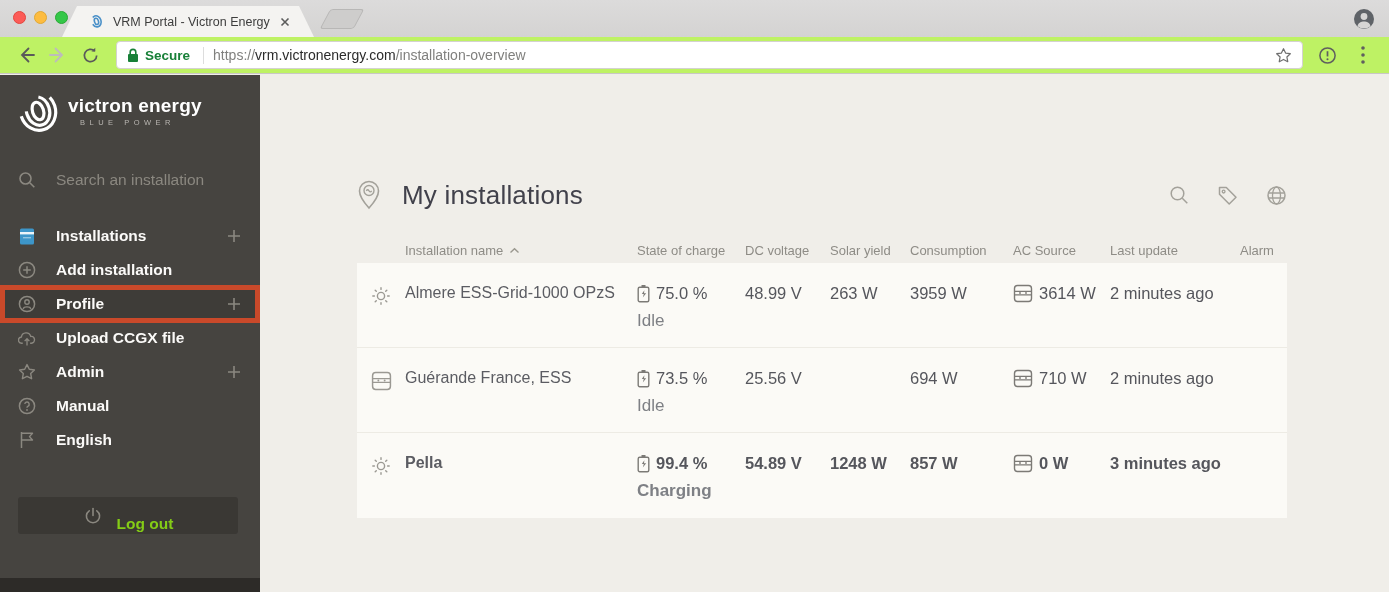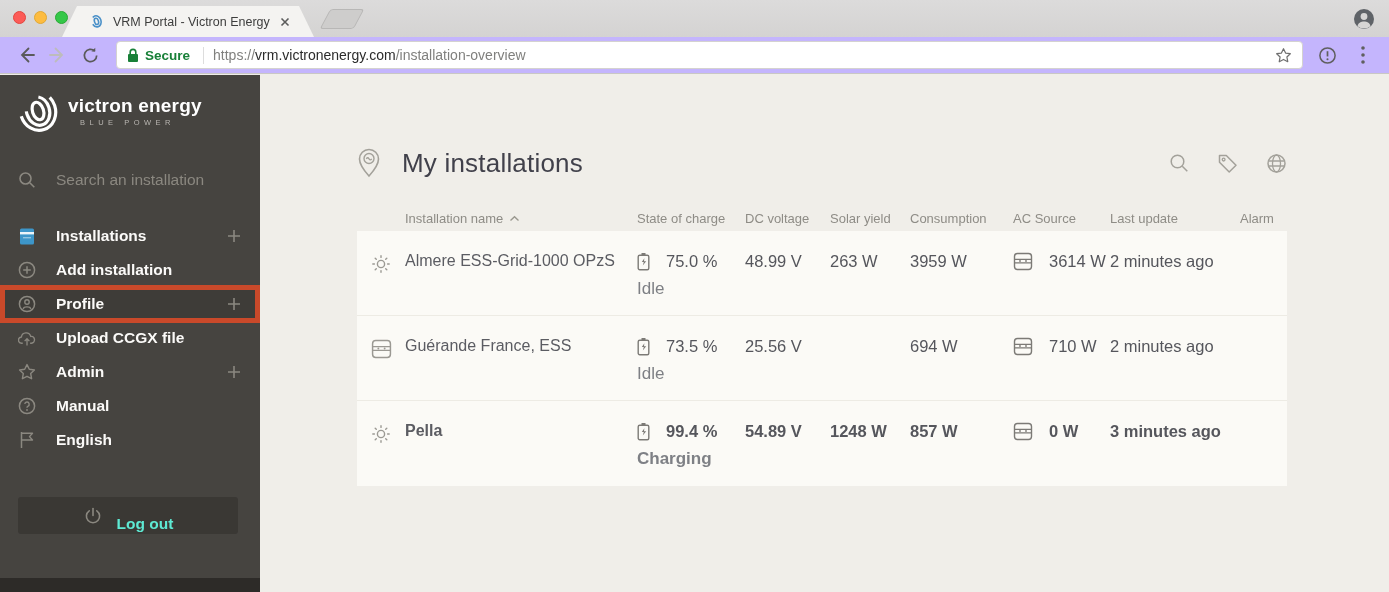--- a/index.html
+++ b/index.html
@@ -16,21 +16,21 @@
   .tab { position:absolute; left:62px; top:6px; width:252px; height:31px; background:#f4f3f1;
          clip-path:polygon(15px 0, calc(100% - 15px) 0, 100% 100%, 0 100%);
          display:flex; align-items:center; padding:0 24px 0 26px; }
   .tab-title { font-size:12.5px; color:#3d3d3d; white-space:nowrap; overflow:hidden; flex:1; }
   .tab-close { margin-left:8px; color:#5c5c5c; flex:none; display:flex; }
   .favicon { width:17px; height:15px; margin-right:8px; flex:none; }
   .newtab { position:absolute; left:325px; top:9px; width:34px; height:20px; background:#cecdcc; border:1px solid #b8b7b6;
             transform:skewX(-28deg); border-radius:3px; }
   .avatar-btn { position:absolute; right:14px; top:8px; width:22px; height:22px; }
 
-  .toolbar { position:absolute; top:37px; left:0; right:0; height:37px; background:#c4b5fd; border-bottom:1px solid #c9c7c5;
+  .toolbar { position:absolute; top:37px; left:0; right:0; height:37px; background:#bef264; border-bottom:1px solid #c9c7c5;
              display:flex; align-items:center; padding:0 10px; }
   .navbtn { width:26px; height:26px; display:flex; align-items:center; justify-content:center; margin:0 3px; flex:none; }
   .omnibox { flex:1; height:28px; background:#fff; border:1px solid #d4d2d0; border-radius:4px; margin:0 8px 0 10px;
              display:flex; align-items:center; padding:0 10px; }
   .secure-label { color:#188038; font-size:13.5px; font-weight:bold; margin:0 4px 0 6px; }
   .omni-div { width:1px; height:17px; background:#ddd; margin:0 9px; }
   .url { font-size:14px; color:#80807e; display:flex; white-space:nowrap; }
   .url .host { color:#2b2b2b; }
   .omni-spacer { flex:1; }
   .tool-right { display:flex; align-items:center; gap:4px; flex:none; }
@@ -50,39 +50,39 @@
                        font-family:inherit; width:180px; }
   .side-search input::placeholder { color:#8b8880; opacity:1; }
   .side-menu { position:absolute; top:144px; left:0; right:0; }
   .side-item { height:34px; display:flex; align-items:center; padding:0 18px; cursor:pointer; }
   .side-item .mi { width:18px; display:flex; justify-content:center; flex:none; }
   .side-item .lbl { margin-left:20px; font-size:15.5px; color:#fbfaf8; font-weight:bold; }
   .side-item .plus { margin-left:auto; display:flex; }
   .side-item.highlight { border:5px solid #c9492a; background:#3e3c38; height:38px; margin:-2px 0; padding:0 13px; }
   .logout { position:absolute; left:18px; top:422px; width:220px; height:37px; background:#3a3834; border-radius:3px;
             display:flex; align-items:center; justify-content:center; cursor:pointer; }
-  .logout .lbl { color:#5eead4; font-size:15.5px; font-weight:bold; margin-left:14px;margin-top:16px; }
+  .logout .lbl { color:#84cc16; font-size:15.5px; font-weight:bold; margin-left:14px;margin-top:16px; }
   .side-bottom { position:absolute; left:0; right:0; bottom:0; height:14px; background:#2d2b28; }
 
   
-  .main-inner { margin-left:97px; width:930px; padding-top:68px; }
+  .main-inner { margin-left:97px; width:930px; padding-top:100px; }
   .page-head { display:flex; align-items:center; height:40px; }
   .page-title { font-size:26px; color:#41414b; margin-left:21px; letter-spacing:.2px; }
   .head-icons { margin-left:auto; display:flex; gap:28px; align-items:center; }
   .head-icons > span { display:flex; cursor:pointer; }
 
   .grid { display:grid; grid-template-columns:48px 232px 108px 85px 80px 103px 97px 130px 1fr; }
   .tbl-head { margin-top:22px; height:26px; align-items:center; }
   .tbl-head .th { font-size:13px; color:#8e8c86; display:flex; align-items:center; gap:6px; }
   .tbl-body { background:#fbfaf6; }
   .row { height:85px; border-bottom:1px solid #edebe4; cursor:pointer; }
   .row:last-child { border-bottom:none;font-weight:bold; }
   .cell { padding-top:21px; font-size:16.5px; color:#55565c; }
   .cell.icon-cell { padding-top:23px; display:flex; justify-content:center; align-items:flex-start; }
-  .cell .val { display:flex; align-items:center; gap:16px; }
+  .cell .val { display:flex; align-items:center; gap:6px; }
   .cell .status { margin-top:8px; font-size:17px; color:#7e8085; }
   .name-cell { font-size:16px; color:#5b5c62; padding-right:10px; }
 
   svg { display:block; }
 </style>
 </head>
 <body>
 
 <div class="window">
 

